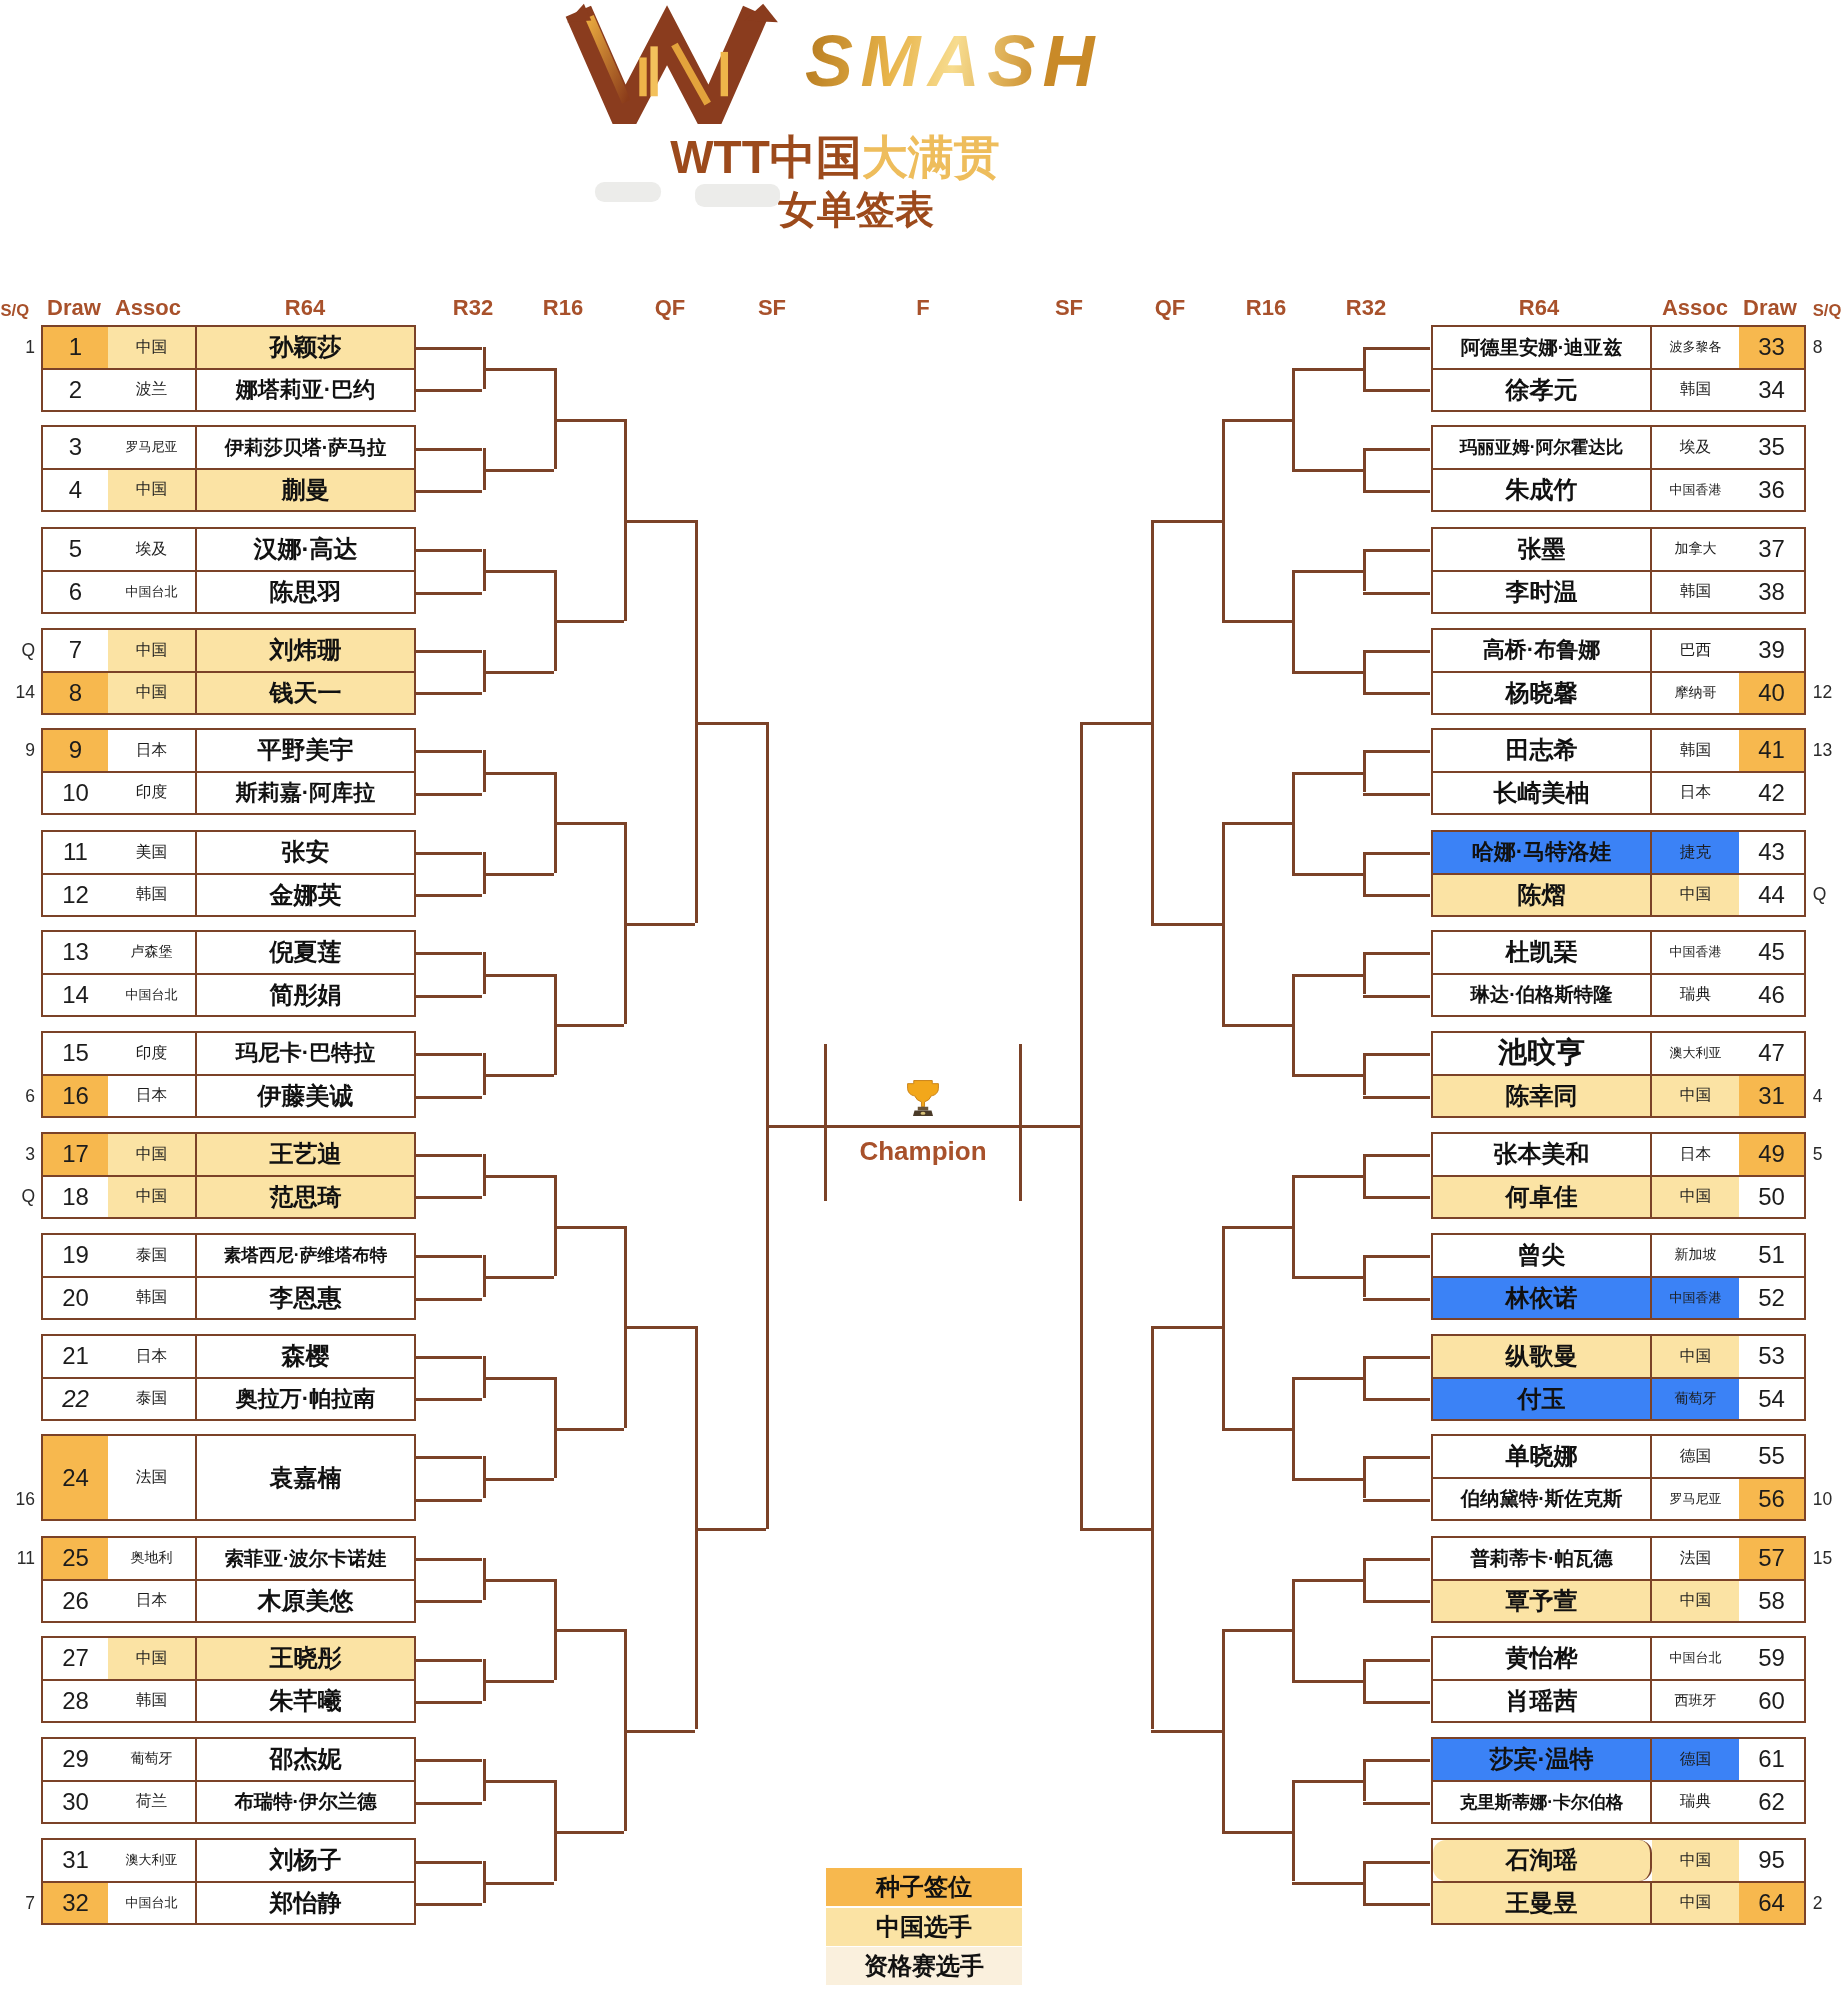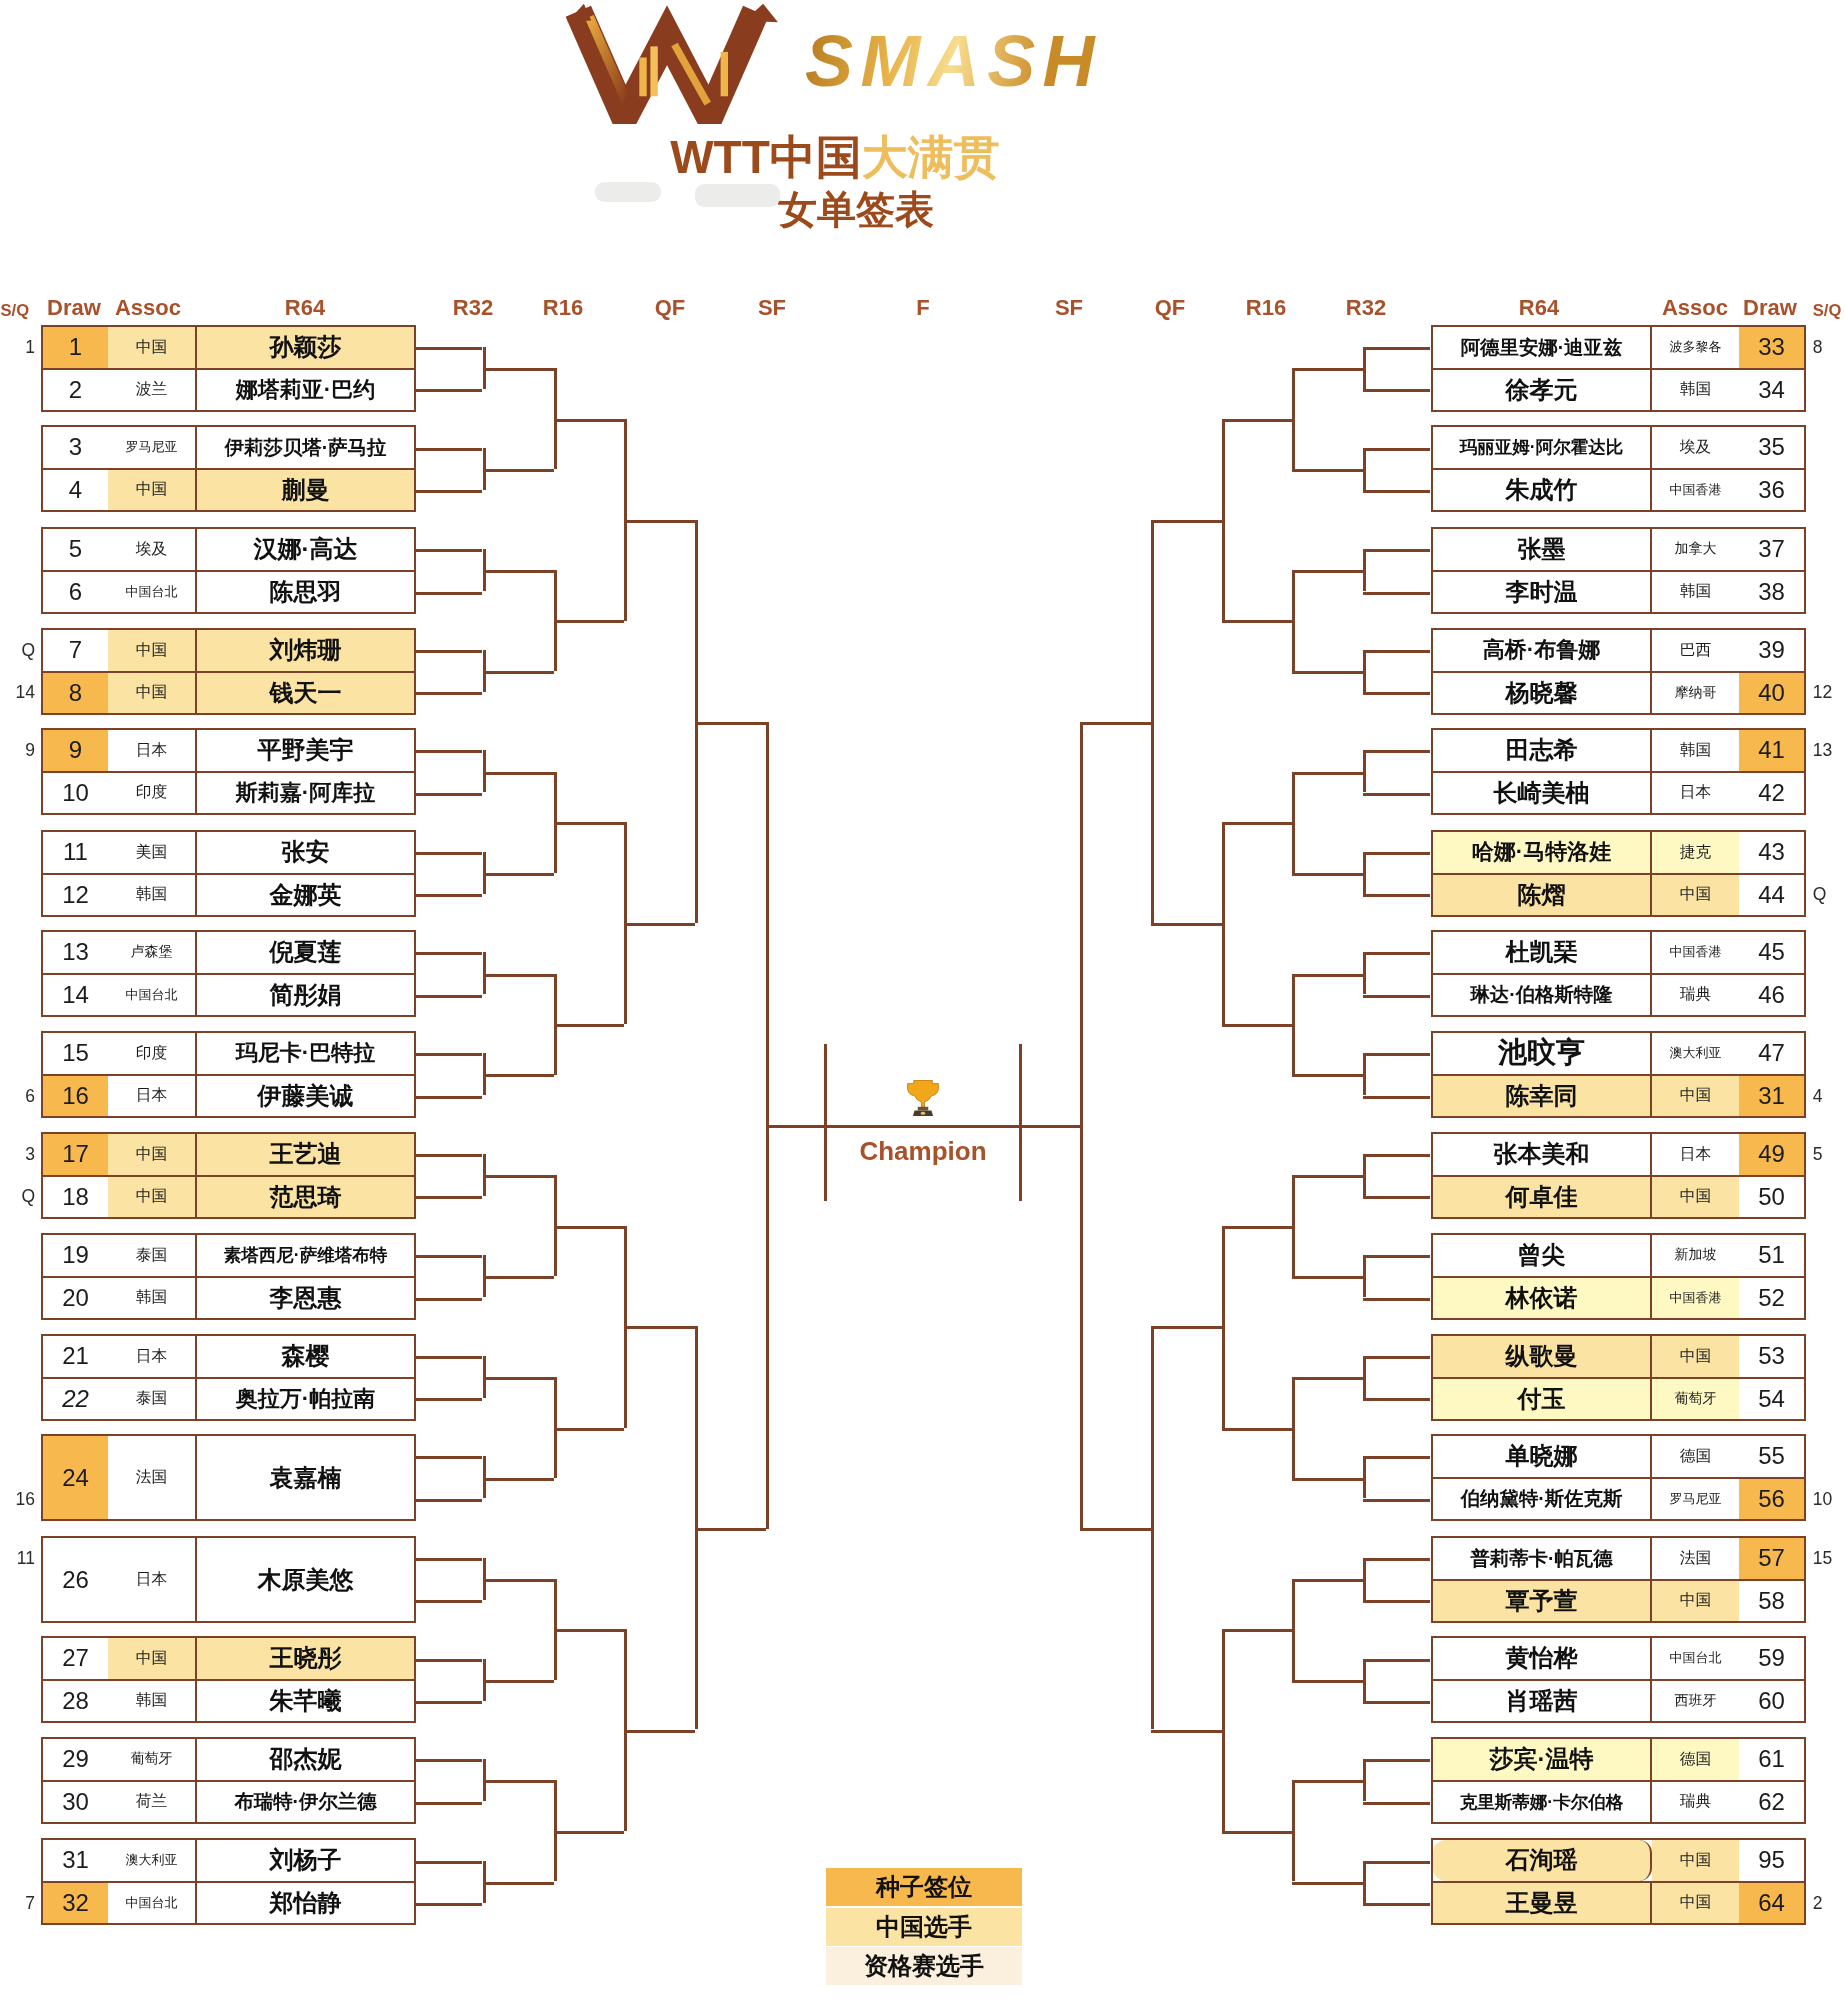--- a/index.html
+++ b/index.html
@@ -41,21 +41,21 @@
   .prow{flex:1;display:flex;min-height:0;}
   .prow + .prow{border-top:2.8px solid #7b4228;}
   .cell{display:flex;align-items:center;justify-content:center;box-sizing:border-box;}
   .c-draw{width:65px;font-size:24px;color:#1c1c1c;}
   .c-assoc{width:87px;color:#1c1c1c;}
   .c-name{flex:1;font-weight:700;color:#111111;white-space:nowrap;overflow:hidden;}
   .side-L .c-name{border-left:2.8px solid #7b4228;}
   .side-R .c-name{border-right:2.8px solid #7b4228;}
   .fill-seed{background:#f7b84e;}
   .fill-cn{background:#fbe3a4;}
-  .fill-q{background:#fef9c3;}
+  .fill-q{background:#3b82f6;}
   
   .sq-mark{
     position:absolute;width:35px;font-size:17.5px;color:#2b2b2b;
     display:block;line-height:24px;
   }
   .sq-L{left:0;text-align:right;padding-right:3.7px;}
   .sq-R{left:1811px;text-align:left;padding-left:1.8px;}
   
   .bline{position:absolute;background:#7b4228;}
   
@@ -255,20 +255,25 @@
         </div>
       </div>
       <div class="pairbox side-L" style="left: 41px; top: 1434px;">
         <div class="prow">
           <div class="cell c-draw fill-seed" style="font-size: 24px;">24</div>
           <div class="cell c-assoc" style="font-size: 15.7px;">法国</div>
           <div class="cell c-name" style="font-size: 24px;">袁嘉楠</div>
         </div>
       </div>
       <div class="pairbox side-L" style="left: 41px; top: 1536px;">
+        <div class="prow">
+          <div class="cell c-draw fill-seed" style="font-size: 24px;">25</div>
+          <div class="cell c-assoc" style="font-size: 14px;">奥地利</div>
+          <div class="cell c-name" style="font-size: 19.4px;">索菲亚·波尔卡诺娃</div>
+        </div>
         <div class="prow">
           <div class="cell c-draw" style="font-size: 24px;">26</div>
           <div class="cell c-assoc" style="font-size: 15.7px;">日本</div>
           <div class="cell c-name" style="font-size: 24px;">木原美悠</div>
         </div>
       </div>
       <div class="pairbox side-L" style="left: 41px; top: 1636px;">
         <div class="prow">
           <div class="cell c-draw" style="font-size: 24px;">27</div>
           <div class="cell c-assoc fill-cn" style="font-size: 15.7px;">中国</div>

